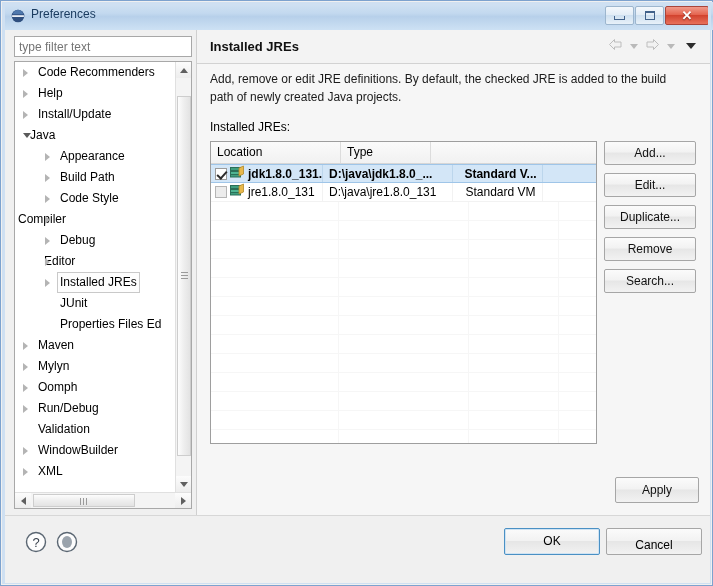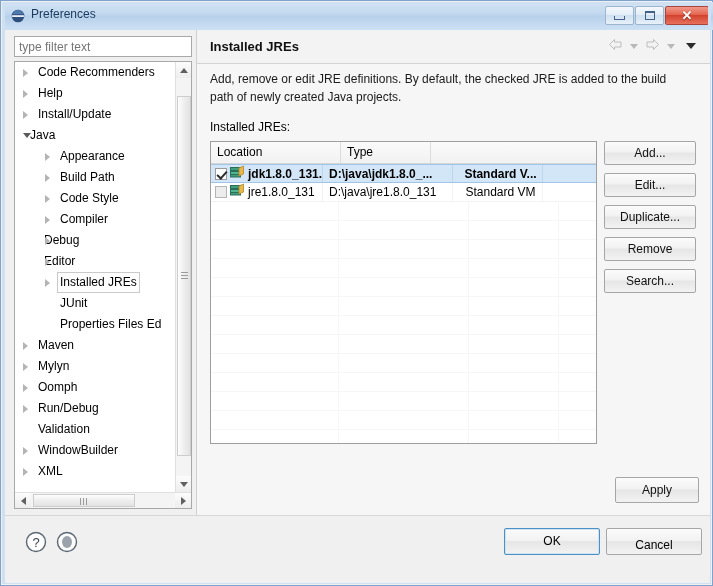--- a/index.html
+++ b/index.html
@@ -509,22 +509,22 @@
 
     <div class="tree-panel">
       <div class="tree-content" id="tree-content">
           <div class="tree-item"><span class="arrow collapsed" style="left: 8px;"></span><span class="lbl" style="margin-left: 20px;">Code Recommenders</span></div>
           <div class="tree-item"><span class="arrow collapsed" style="left: 8px;"></span><span class="lbl" style="margin-left: 20px;">Help</span></div>
           <div class="tree-item"><span class="arrow collapsed" style="left: 8px;"></span><span class="lbl" style="margin-left: 20px;">Install/Update</span></div>
           <div class="tree-item"><span class="arrow expanded" style="left: 8px;"></span><span class="lbl" style="margin-left: 12px;">Java</span></div>
           <div class="tree-item"><span class="arrow collapsed" style="left: 30px;"></span><span class="lbl" style="margin-left: 42px;">Appearance</span></div>
           <div class="tree-item"><span class="arrow collapsed" style="left: 30px;"></span><span class="lbl" style="margin-left: 42px;">Build Path</span></div>
           <div class="tree-item"><span class="arrow collapsed" style="left: 30px;"></span><span class="lbl" style="margin-left: 42px;">Code Style</span></div>
-          <div class="tree-item"><span class="arrow collapsed" style="left: 30px;"></span><span class="lbl" style="margin-left: 42px;">Compiler</span></div>
-          <div class="tree-item"><span class="arrow collapsed" style="left: 30px;"></span><span class="lbl" style="margin-left: 26px;">Debug</span></div>
+          <div class="tree-item"><span class="arrow collapsed" style="left: 30px;"></span><span class="lbl" style="">Compiler</span></div>
+          <div class="tree-item"><span class="arrow collapsed" style="left: 30px;"></span><span class="lbl" style="margin-left: 42px;">Debug</span></div>
           <div class="tree-item"><span class="arrow collapsed" style="left: 30px;"></span><span class="lbl" style="margin-left: 26px;">Editor</span></div>
           <div class="tree-item selected"><span class="arrow collapsed" style="left: 30px;"></span><span class="lbl" style="margin-left: 42px;">Installed JREs</span></div>
           <div class="tree-item"><span class="lbl" style="margin-left: 42px;">JUnit</span></div>
           <div class="tree-item"><span class="lbl" style="margin-left: 42px;">Properties Files Ed</span></div>
           <div class="tree-item"><span class="arrow collapsed" style="left: 8px;"></span><span class="lbl" style="margin-left: 20px;">Maven</span></div>
           <div class="tree-item"><span class="arrow collapsed" style="left: 8px;"></span><span class="lbl" style="margin-left: 20px;">Mylyn</span></div>
           <div class="tree-item"><span class="arrow collapsed" style="left: 8px;"></span><span class="lbl" style="margin-left: 20px;">Oomph</span></div>
           <div class="tree-item"><span class="arrow collapsed" style="left: 8px;"></span><span class="lbl" style="margin-left: 20px;">Run/Debug</span></div>
           <div class="tree-item"><span class="lbl" style="margin-left: 20px;">Validation</span></div>
           <div class="tree-item"><span class="arrow collapsed" style="left: 8px;"></span><span class="lbl" style="margin-left: 20px;">WindowBuilder</span></div>

